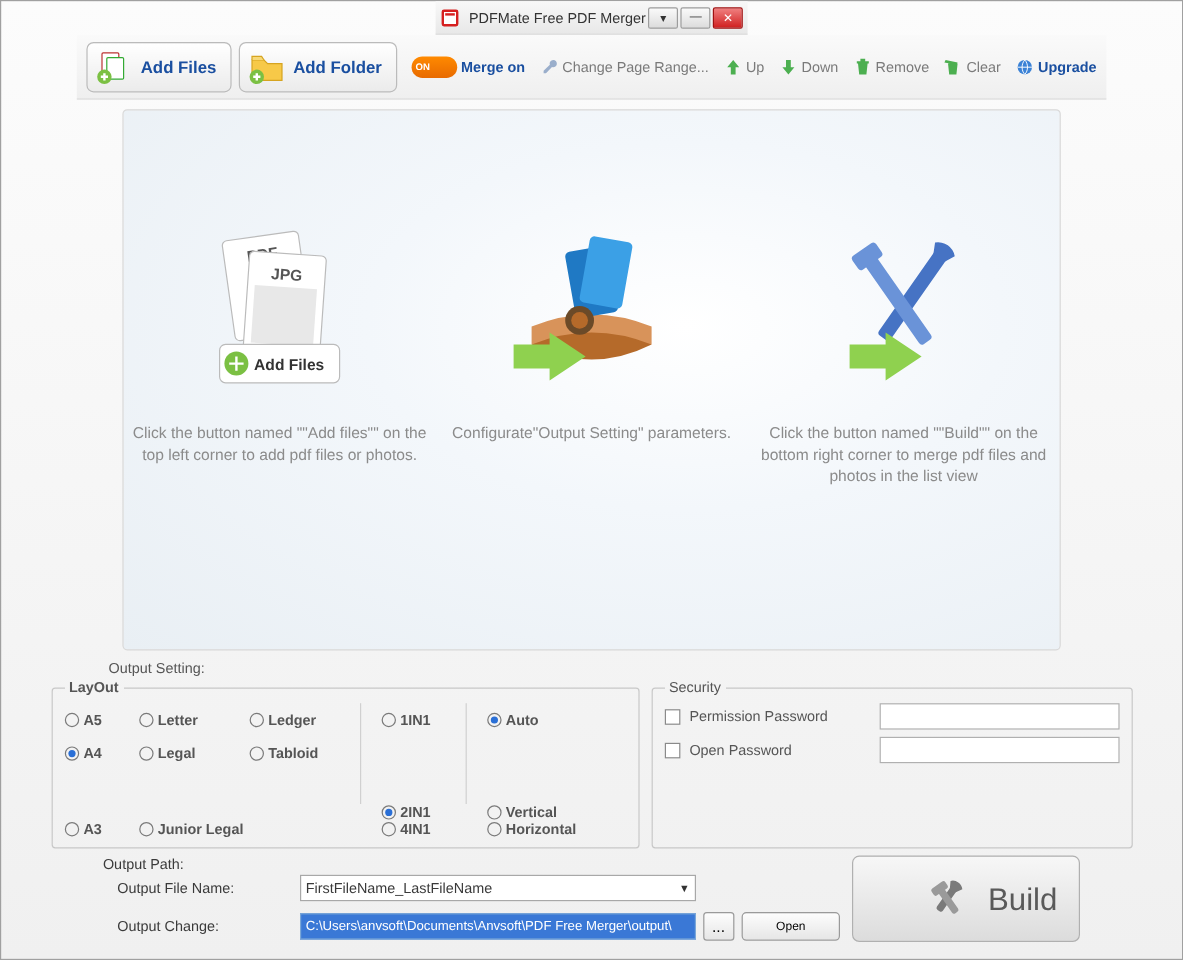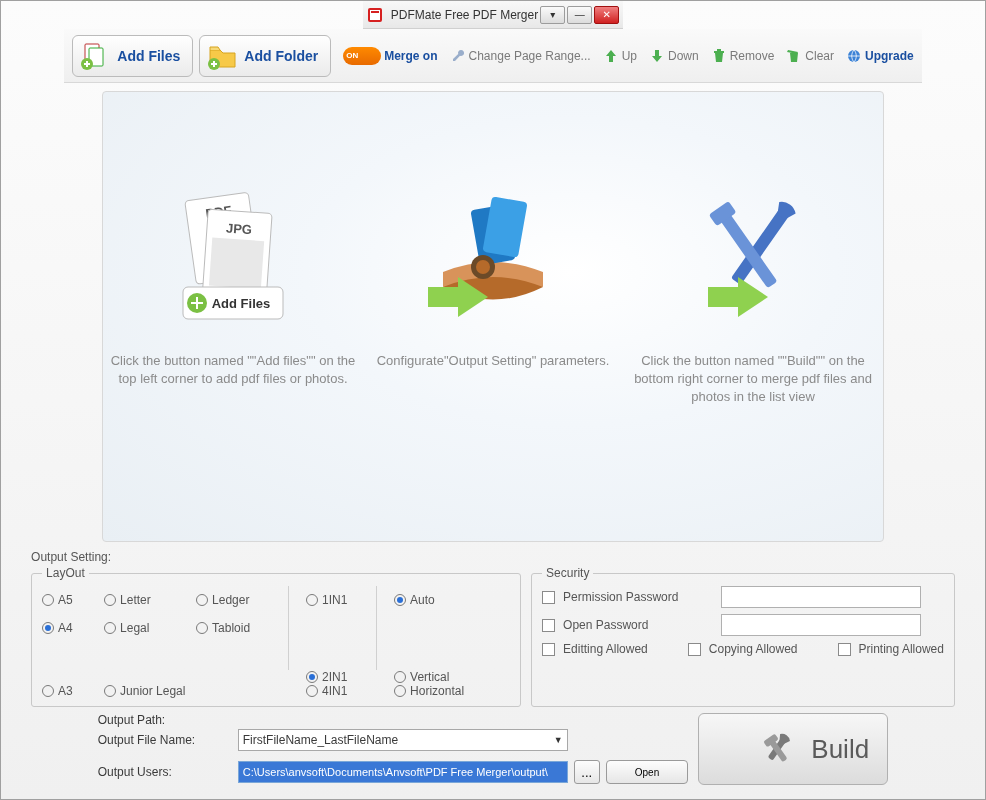--- a/index.html
+++ b/index.html
@@ -25,39 +25,39 @@
 .switch .knob { width: 12px; height: 12px; background: #fff; border-radius: 50%; margin-left: auto; }
 
 .canvas { flex: 1; margin: 8px; border: 1px solid #d8d8d8; border-radius: 4px; background: radial-gradient(ellipse at 60% 40%, #ffffff 0%, #f3f7fb 40%, #e9eff4 100%); position: relative; display: flex; justify-content: space-around; align-items: flex-start; padding-top: 80px; }
 .stage { width: 260px; text-align: center; color: #8b8b8b; font-size: 13px; line-height: 1.4; }
 .stage .illus { height: 170px; display: flex; align-items: center; justify-content: center; margin-bottom: 10px; }
 .arrow { position: absolute; top: 180px; width: 70px; height: 50px; }
 .arrow.a1 { left: 320px; }
 .arrow.a2 { left: 600px; }
 
 .settings { margin: 0 8px 6px; }
-.settings .sect-label { font-size: 12px; color: #555; margin-bottom: 2px; }
+.settings .sect-label { font-size: 12px; color: #555; margin-bottom: 2px; margin-left: 48px; }
 .settings .panels { display: flex; gap: 10px; }
 fieldset { border: 1px solid #c8c8c8; border-radius: 3px; padding: 6px 10px 8px; font-size: 12px; color: #555; }
 fieldset legend { padding: 0 4px; font-size: 12px; color: #555; }
-.layout-fs { flex: 0 0 490px; }
+.layout-fs { flex: 0 0 490px; font-weight: bold; }
 .layout-grid { display: grid; grid-template-columns: 62px 92px 92px 18px 70px 18px 90px; grid-template-rows: repeat(3,28px); align-items: center; }
 .vline { width: 1px; height: 84px; background: #d0d0d0; grid-row: 1 / span 3; }
 .radio { display: flex; align-items: center; gap: 4px; cursor: pointer; }
 .radio .dot { width: 12px; height: 12px; border: 1px solid #7a7a7a; border-radius: 50%; display: inline-flex; align-items: center; justify-content: center; }
 .radio.sel .dot::after { content: ""; width: 6px; height: 6px; background: #2a6fd6; border-radius: 50%; }
 .sec-fs { flex: 1; }
 .sec-row { display: flex; align-items: center; gap: 8px; margin-bottom: 6px; }
 .chk { width: 13px; height: 13px; border: 1px solid #8a8a8a; background: #fff; display: inline-block; }
 .txtin { flex: 0 0 200px; height: 22px; border: 1px solid #b0b0b0; background: #fff; }
 .sec-checks { display: flex; gap: 40px; margin-top: 4px; }
 
 .output { margin: 0 8px 8px; display: flex; align-items: flex-start; gap: 10px; }
 .output-left { flex: 1; font-size: 12px; color: #3a3a3a; }
-.output-left .lbl { display: inline-block; width: 140px; margin: 6px 0; }
+.output-left .lbl { display: inline-block; width: 140px; margin: 6px 12px; }
 .output-row { display: flex; align-items: center; margin-bottom: 6px; }
 .combo { width: 330px; height: 22px; border: 1px solid #a8a8a8; background: #fff; display: flex; align-items: center; padding: 0 4px; font-size: 12px; justify-content: space-between; cursor: pointer; }
 .combo .car { font-size: 9px; color: #333; }
 .pathbox { width: 330px; height: 22px; border: 1px solid #7aa7d8; background: #3a78d6; color: #fff; padding: 0 4px; display: flex; align-items: center; font-size: 11px; }
 .smallbtn { height: 24px; padding: 0 28px; border: 1px solid #9a9a9a; border-radius: 4px; background: linear-gradient(to bottom,#fdfdfd,#e6e6e6); font-size: 10px; cursor: pointer; margin-left: 6px; }
 .dotbtn { width: 26px; height: 24px; border: 1px solid #9a9a9a; border-radius: 3px; background: linear-gradient(to bottom,#fdfdfd,#e6e6e6); font-size: 13px; cursor: pointer; margin-left: 6px; }
 
 .buildbtn { width: 190px; height: 72px; border: 1px solid #b0b0b0; border-radius: 6px; background: linear-gradient(to bottom,#f7f7f7,#dcdcdc); display: flex; align-items: center; justify-content: center; gap: 14px; font-size: 26px; color: #5a5a5a; cursor: pointer; padding-left: 40px; }
 .buildbtn .ic { width: 40px; height: 40px; }
 </style>
@@ -302,50 +302,36 @@
         <div class="sec-row">
           <span class="chk"></span>
           <span style="width:150px">Permission Password</span>
           <span class="txtin"></span>
         </div>
         <div class="sec-row">
           <span class="chk"></span>
           <span style="width:150px">Open Password</span>
           <span class="txtin"></span>
         </div>
-        <div class="sec-checks">
-          <span class="sec-row">
-              <span class="chk"></span>
-              <span>Editting Allowed</span>
-            </span>
-          <span class="sec-row">
-              <span class="chk"></span>
-              <span>Copying Allowed</span>
-            </span>
-          <span class="sec-row">
-              <span class="chk"></span>
-              <span>Printing Allowed</span>
-            </span>
-        </div>
       </fieldset>
     </div>
   </div>
 
   <div class="output">
     <div class="output-left">
       <div class="sect-label">Output Path:</div>
       <div class="output-row">
         <span class="lbl">Output File Name:</span>
         <div class="combo">
           <span>FirstFileName_LastFileName</span>
           <span class="car">▼</span>
         </div>
       </div>
       <div class="output-row">
-        <span class="lbl">Output Users:</span>
+        <span class="lbl">Output Change:</span>
         <div class="pathbox">
           <span>C:\Users\anvsoft\Documents\Anvsoft\PDF Free Merger\output\</span>
         </div>
         <button class="dotbtn">...</button>
         <button class="smallbtn">Open</button>
       </div>
     </div>
     <div class="buildbtn">
       <span class="ic">
         <svg viewBox="0 0 40 40">

